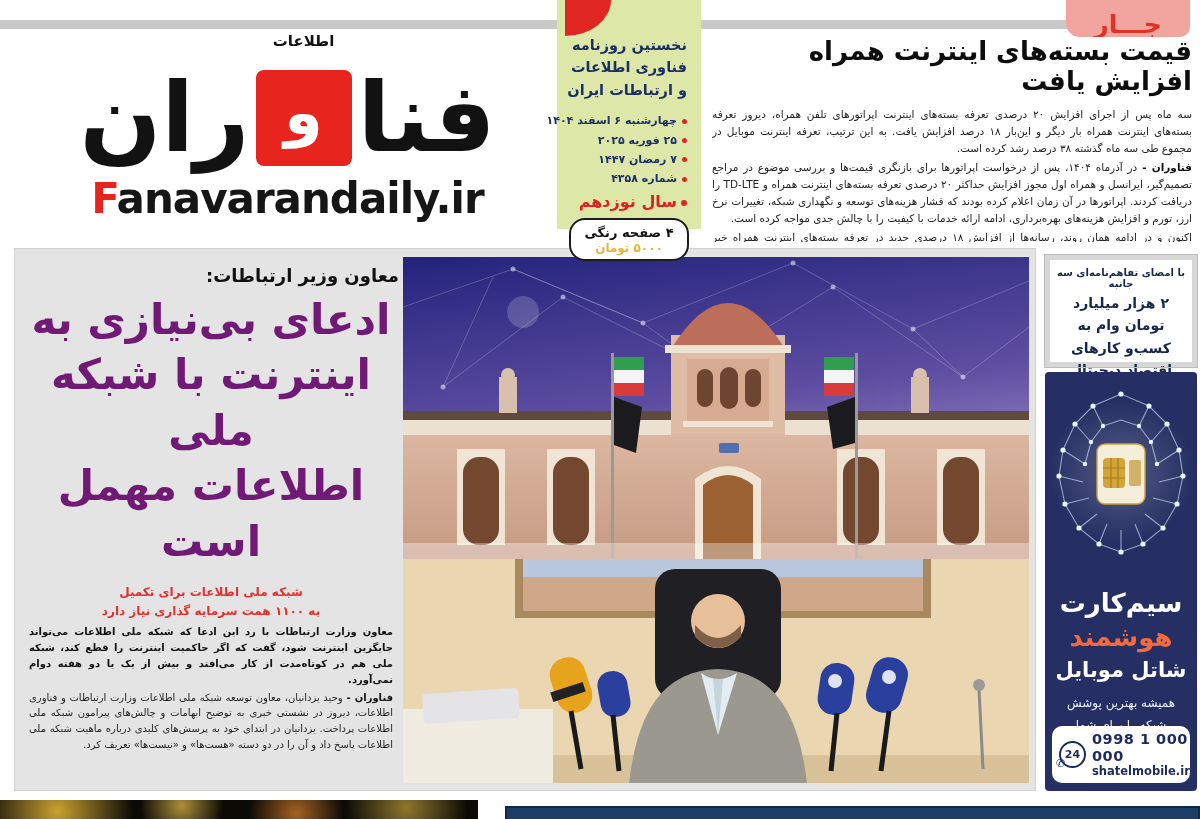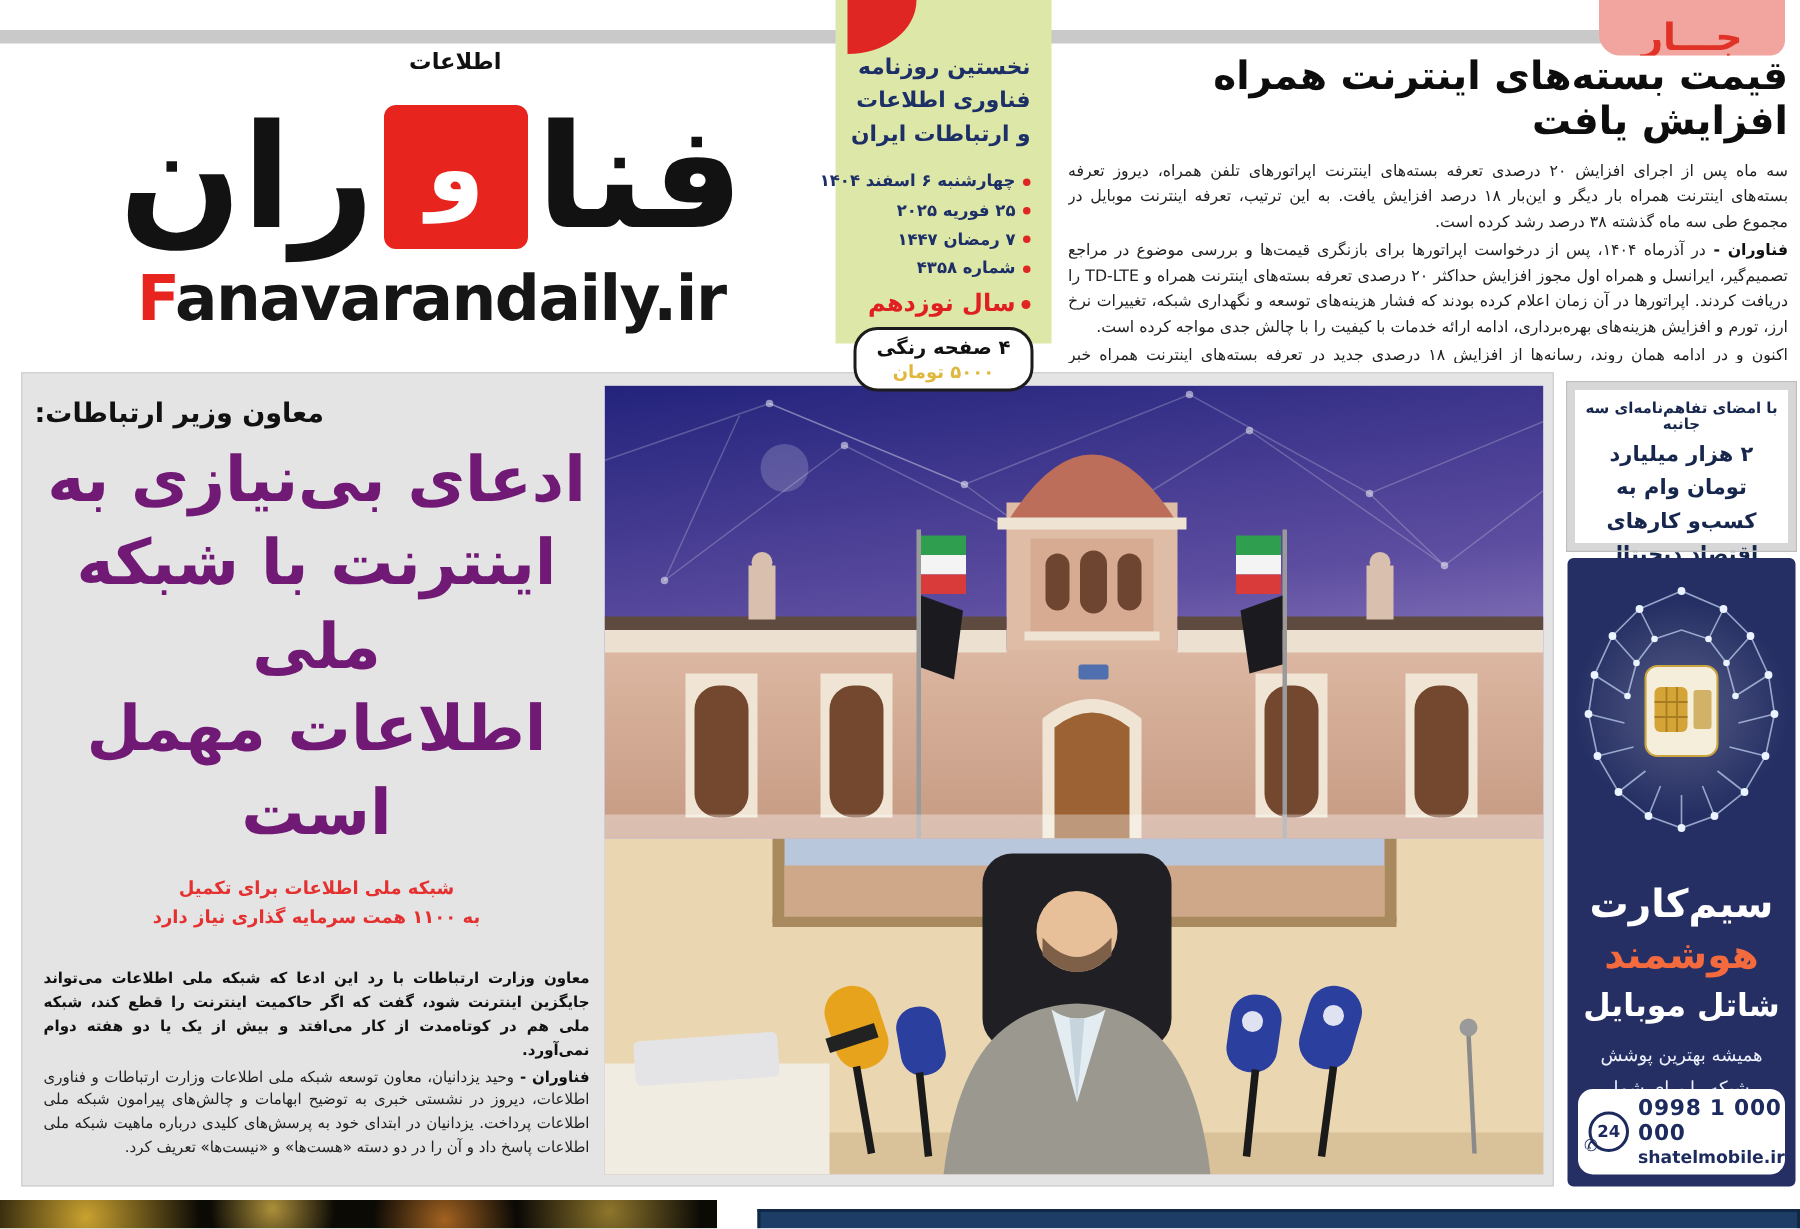--- a/index.html
+++ b/index.html
@@ -42,26 +42,26 @@
   .top-story { position:absolute; left:712px; top:36px; width:480px; height:206px; direction:rtl; overflow:hidden; }
   .top-story h1 { font-size:26px; font-weight:900; color:#0d0d0d; text-align:right; margin-bottom:10px; letter-spacing:-0.5px; }
   .top-story p { font-size:10.5px; color:#222; text-align:justify; line-height:1.62; margin-bottom:2px; }
   b.brand { font-weight:900; color:#111; }
 
   
   .main-panel { position:absolute; left:14px; top:248px; width:1022px; height:543px; background:#e4e4e4; border:1px solid #d2d2d2; }
 
   
   .left-col { position:absolute; right:636px; left:8px; top:10px; bottom:6px; direction:rtl; overflow:hidden; }
-  .kicker { text-align:left; font-size:18px; font-weight:900; color:#111; margin-top:6px; }
+  .kicker { text-align:right; font-size:18px; font-weight:900; color:#111; margin-top:6px; }
   .main-headline { text-align:center; font-size:42px; font-weight:900; color:#701a75; line-height:1.32; letter-spacing:-2px; margin-top:6px; }
   .main-headline span { display:block; }
   .sub-headline { text-align:center; font-size:12px; font-weight:900; color:#e53030; line-height:1.55; margin-top:14px; }
   .sub-headline span { display:block; }
-  .left-body { margin-top:25px; padding:0 6px; font-size:10px; color:#222; text-align:justify; line-height:1.58; }
+  .left-body { margin-top:4px; padding:0 6px; font-size:10px; color:#222; text-align:justify; line-height:1.58; }
   .left-body p { margin-bottom:2px; }
   .left-body .lead { font-weight:bold; color:#111; }
 
   
   .photo { position:absolute; left:388px; top:8px; width:626px; height:526px; overflow:hidden; background:#cfc8e0; }
   .photo svg { display:block; }
 
   
   .brief-box { position:absolute; left:1045px; top:255px; width:152px; height:112px; background:#ffffff; border:5px solid #d7d7d7; outline:1px solid #bdbdbd; direction:rtl; text-align:center; padding-top:7px; }
   .brief-box .bkicker { font-size:10px; font-weight:bold; color:#17264d; }

